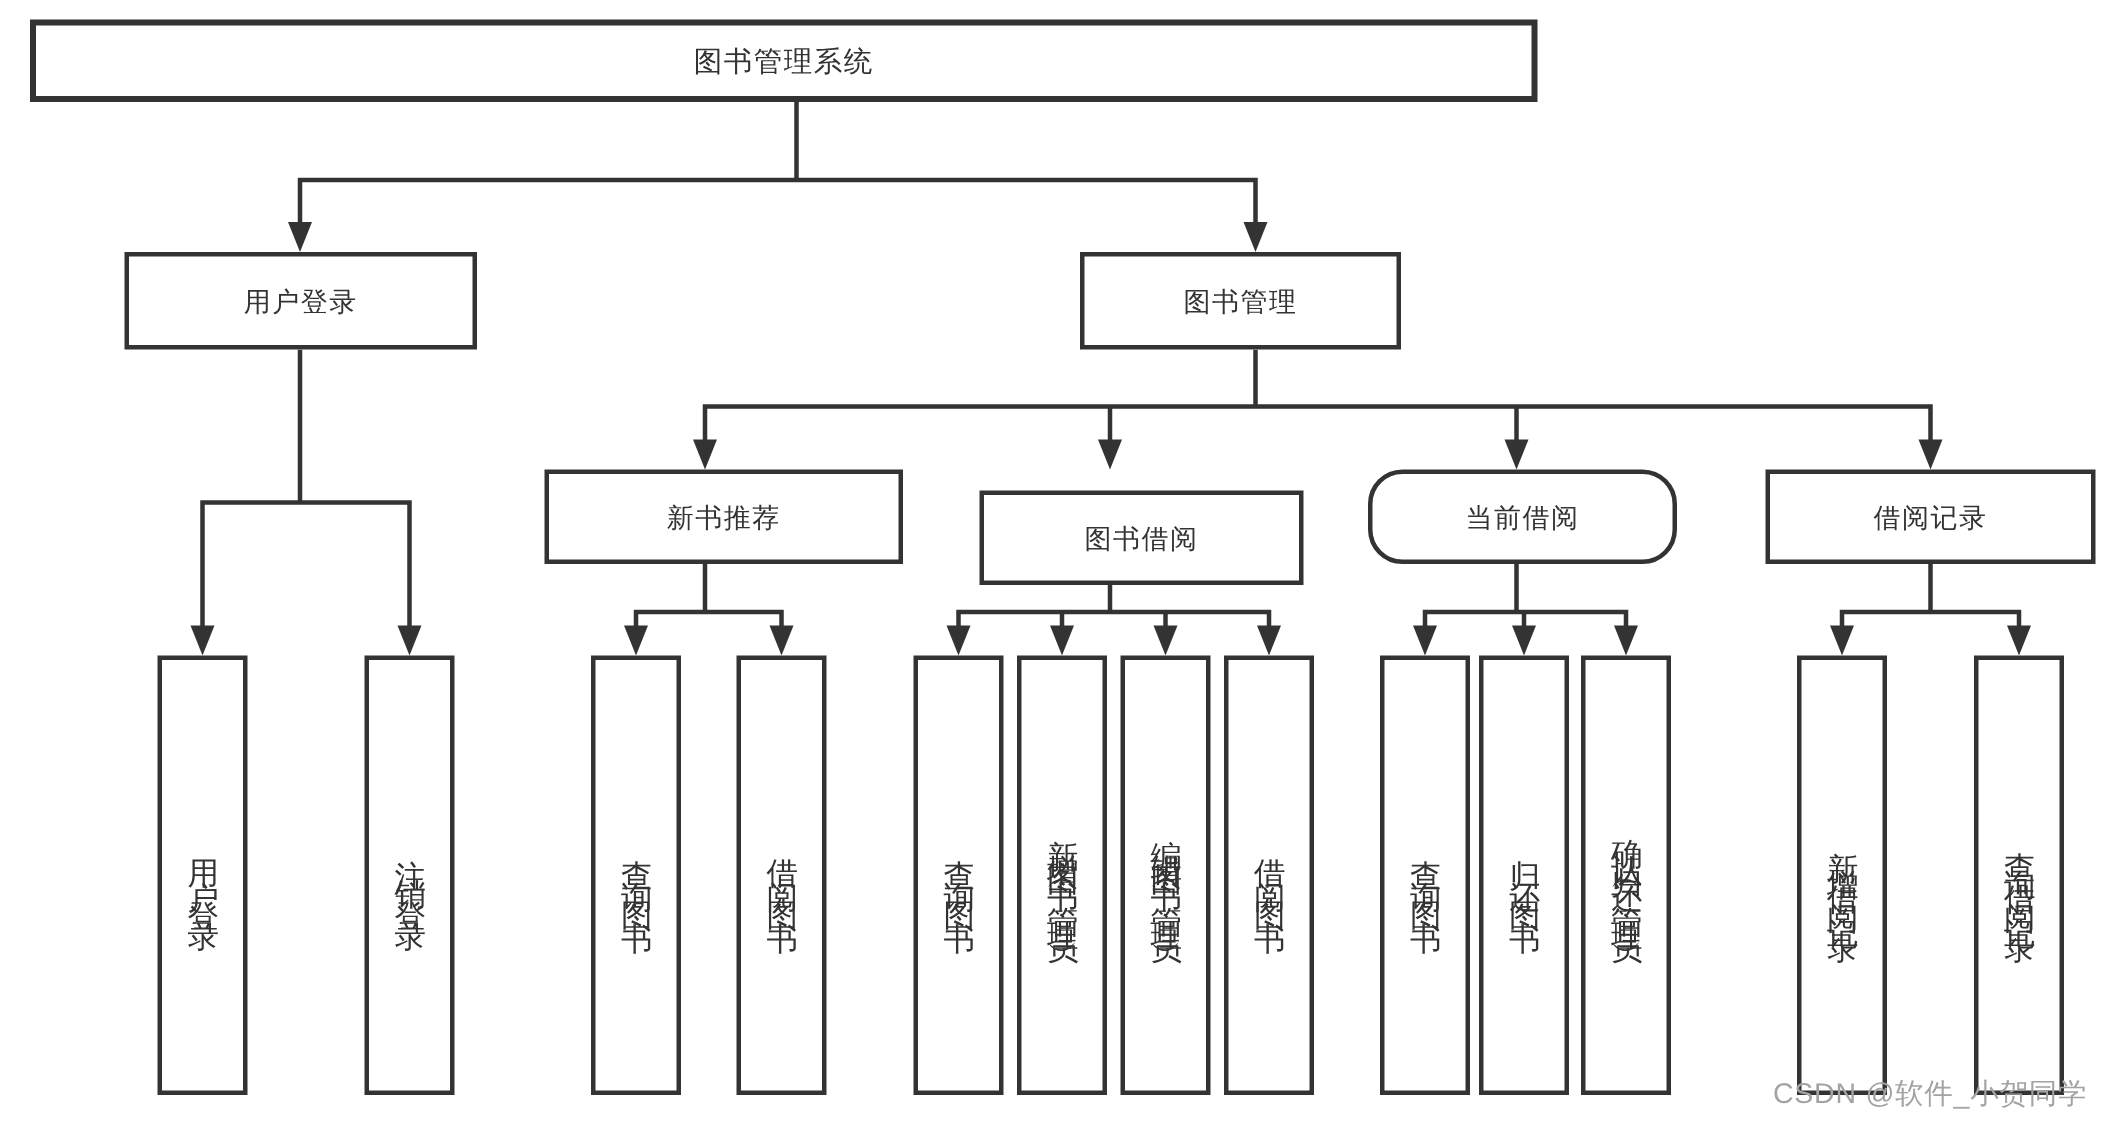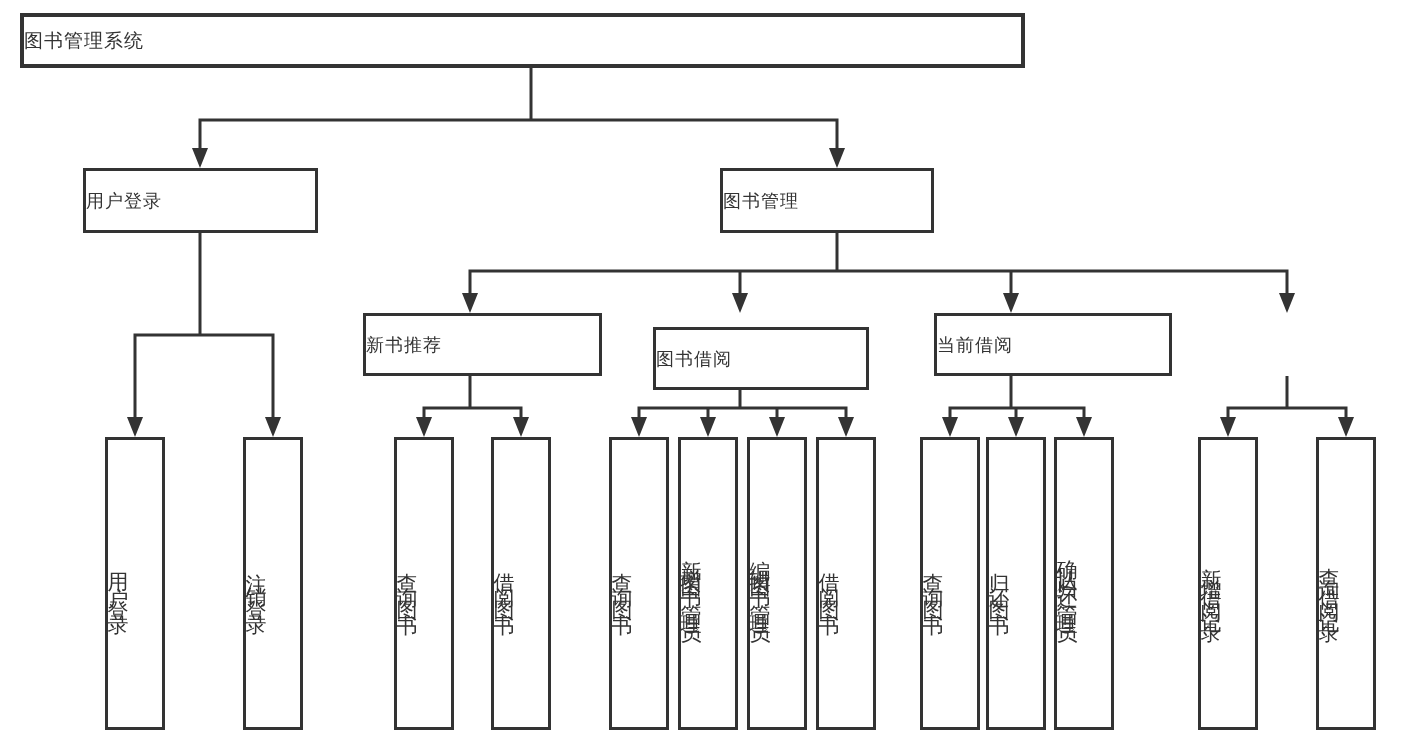--- a/index.html
+++ b/index.html
@@ -27,21 +27,21 @@
   }
   .wires path { fill: none; stroke: var(--line); stroke-width: 3; }
   .wires polygon { fill: var(--line); stroke: none; }
   .node {
     position: absolute;
     background: var(--box_bg);
     border: 3px solid var(--line);
     color: var(--text);
     display: flex;
     align-items: center;
-    justify-content: flex-start;
+    justify-content: center;
     z-index: 2;
   }
   .node.root { border-width: 4px; }
   .h-label { font-size: 19px; letter-spacing: 1px; white-space: nowrap; }
   .lv3 .h-label, .lv2 .h-label { font-size: 18px; }
   .leaf .v-label {
     writing-mode: vertical-rl;
     text-orientation: mixed;
     font-size: 21px;
     line-height: 1;
@@ -138,22 +138,25 @@
   <div class="node lv2" style="left:720px; top:168px; width:214px; height:65px;">
     <span class="h-label">图书管理</span>
   </div>
 
   <div class="node lv3" style="left:363px; top:313px; width:239px; height:63px;">
     <span class="h-label">新书推荐</span>
   </div>
   <div class="node lv3" style="left:632px; top:327px; width:216px; height:63px;margin-left:21px;">
     <span class="h-label">图书借阅</span>
   </div>
-  <div class="node lv3" style="left:934px; top:313px; width:238px; height:63px;">
+  <div class="node lv3" style="left:912px; top:313px; width:206px; height:63px;border-radius:23px;">
     <span class="h-label">当前借阅</span>
+  </div>
+  <div class="node lv3" style="left:1177px; top:313px; width:220px; height:63px;">
+    <span class="h-label">借阅记录</span>
   </div>
 
   <div class="node leaf sp-wide" style="left:105px; top:437px; width:60px; height:293px;">
     <span class="v-label">用户登录</span>
   </div>
   <div class="node leaf sp-wide" style="left:243px; top:437px; width:60px; height:293px;">
     <span class="v-label">注销登录</span>
   </div>
 
   <div class="node leaf sp-wide" style="left:394px; top:437px; width:60px; height:293px;">
@@ -186,14 +189,15 @@
     <span class="v-label">确认归还（管理员）</span>
   </div>
 
   <div class="node leaf sp-med" style="left:1198px; top:437px; width:60px; height:293px;">
     <span class="v-label">新增借阅记录</span>
   </div>
   <div class="node leaf sp-med" style="left:1316px; top:437px; width:60px; height:293px;">
     <span class="v-label">查询借阅记录</span>
   </div>
 
+  <div class="watermark">CSDN @软件_小贺同学</div>
 
 </div>
 
 </body></html>

